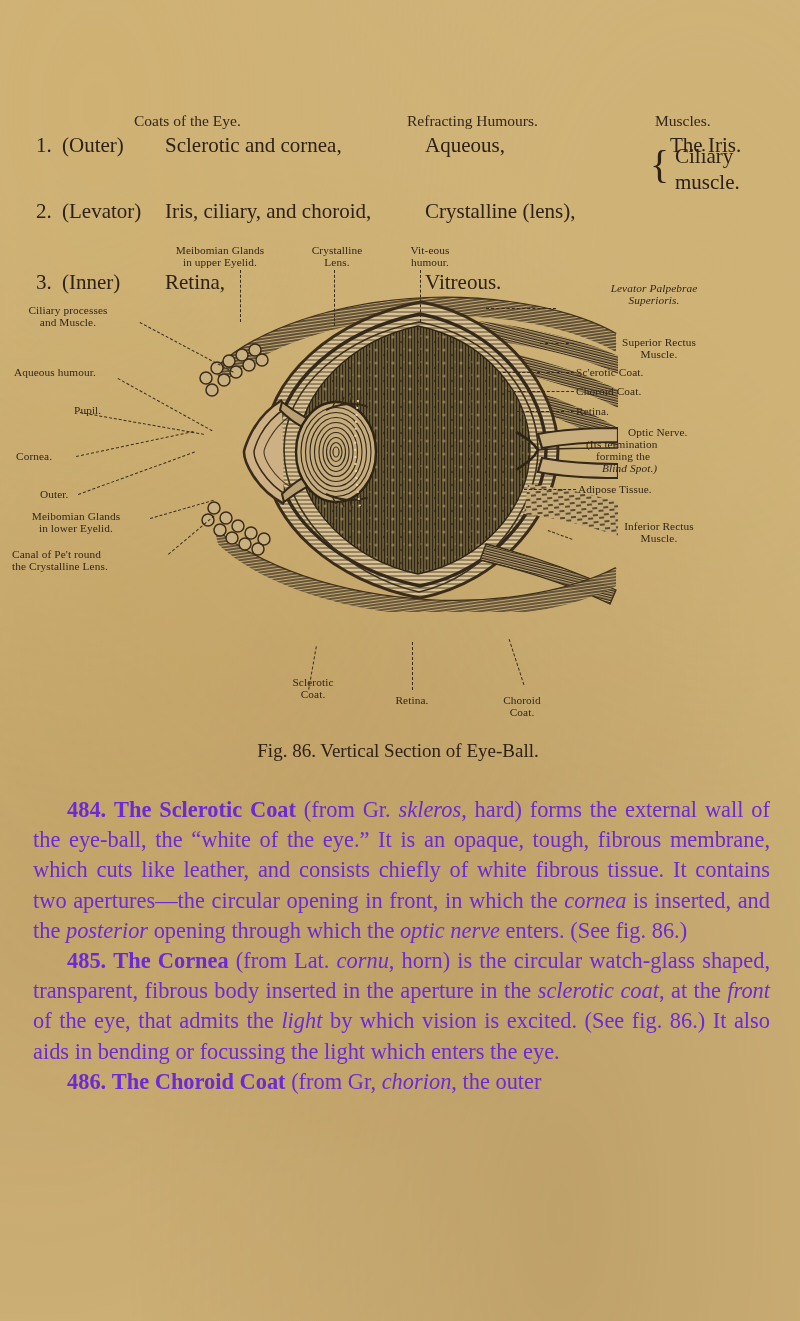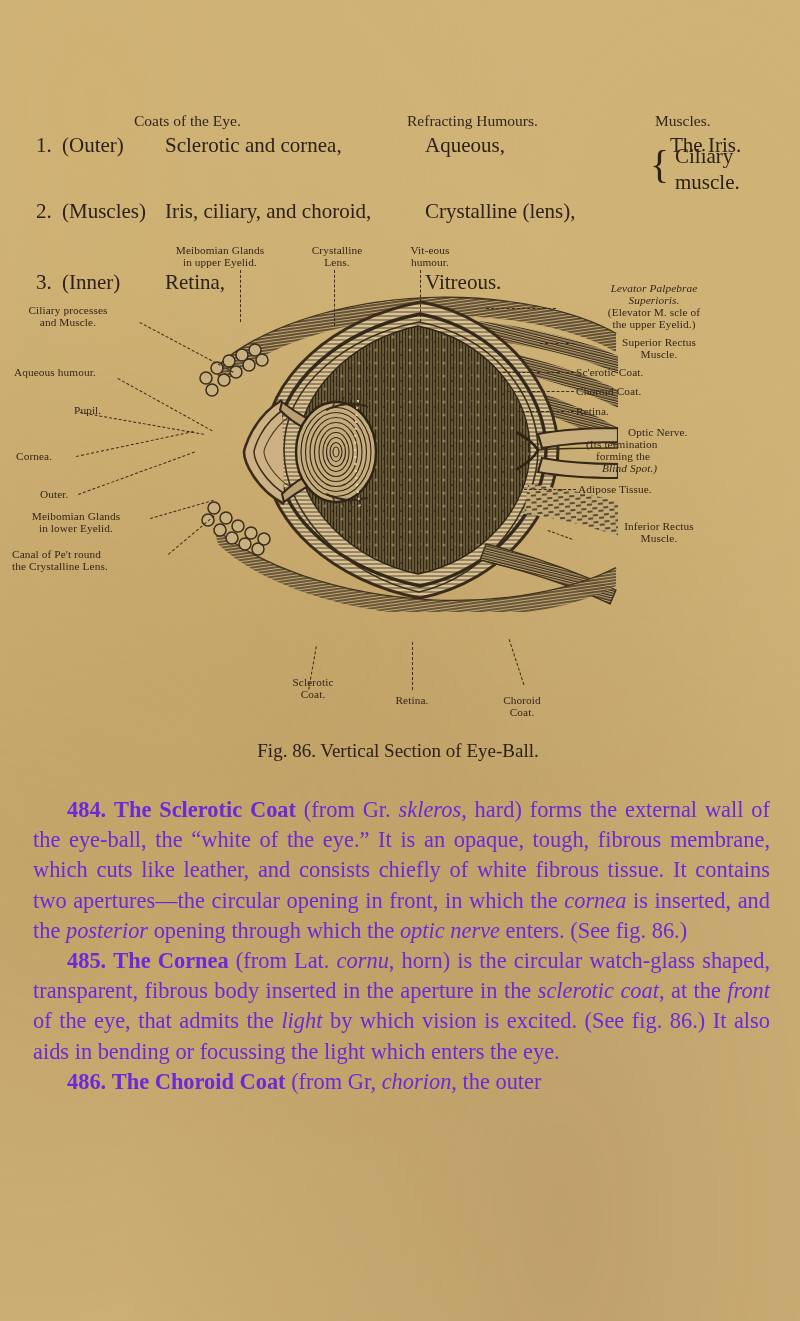--- a/index.html
+++ b/index.html
@@ -119,21 +119,21 @@
     <div class="coats-row r1">
       <span class="num">1.</span>
       <span class="grp">(Outer)</span>
       <span class="coat">Sclerotic and cornea,</span>
       <span class="hum">Aqueous,</span>
       <span class="mus">The Iris.</span>
     </div>
 
     <div class="coats-row r2">
       <span class="num">2.</span>
-      <span class="grp">(Muscles)</span>
+      <span class="grp">(Levator)</span>
       <span class="coat">Iris, ciliary, and choroid,</span>
       <span class="hum">Crystalline (lens),</span>
     </div>
 
     <div class="coats-row r3">
       <span class="num">3.</span>
       <span class="grp">(Inner)</span>
       <span class="coat">Retina,</span>
       <span class="hum">Vitreous.</span>
     </div>
@@ -375,24 +375,20 @@
     <div class="fig-label" style="left:12px;top:310px;width:160px;">
       <div>Canal of Pe't round</div>
       <div>the Crystalline Lens.</div>
     </div>
     <div class="leader" style="left:168px;top:316px;width:60px;transform:rotate(-40deg);"></div>
 
     <div class="fig-label c" style="left:560px;top:44px;width:188px;">
       <div class="it">Levator Palpebrae</div>
       <div class="it">Superioris.</div>
     </div>
-    <div class="fig-label c" style="left:556px;top:68px;width:196px;">
-      <div>(Elevator M. scle of</div>
-      <div>the upper Eyelid.)</div>
-    </div>
     <div class="leader" style="left:486px;top:70px;width:70px;"></div>
 
     <div class="fig-label c" style="left:574px;top:98px;width:170px;">
       <div>Superior Rectus</div>
       <div>Muscle.</div>
     </div>
     <div class="leader" style="left:572px;top:104px;width:0px;"></div>
     <div class="leader" style="left:540px;top:105px;width:34px;"></div>
 
     <div class="fig-label" style="left:576px;top:128px;">Sc'erotic Coat.</div>

